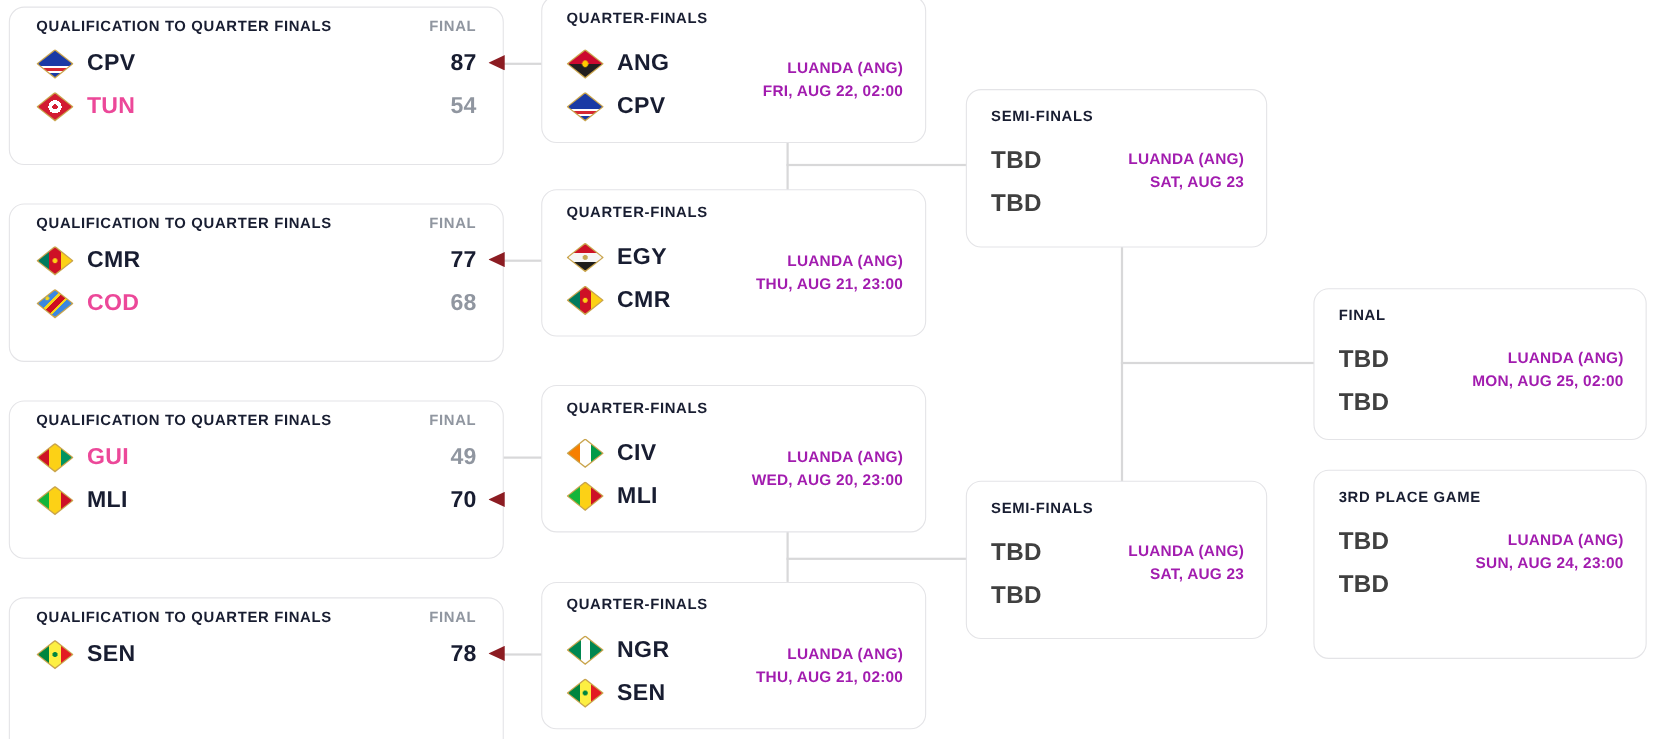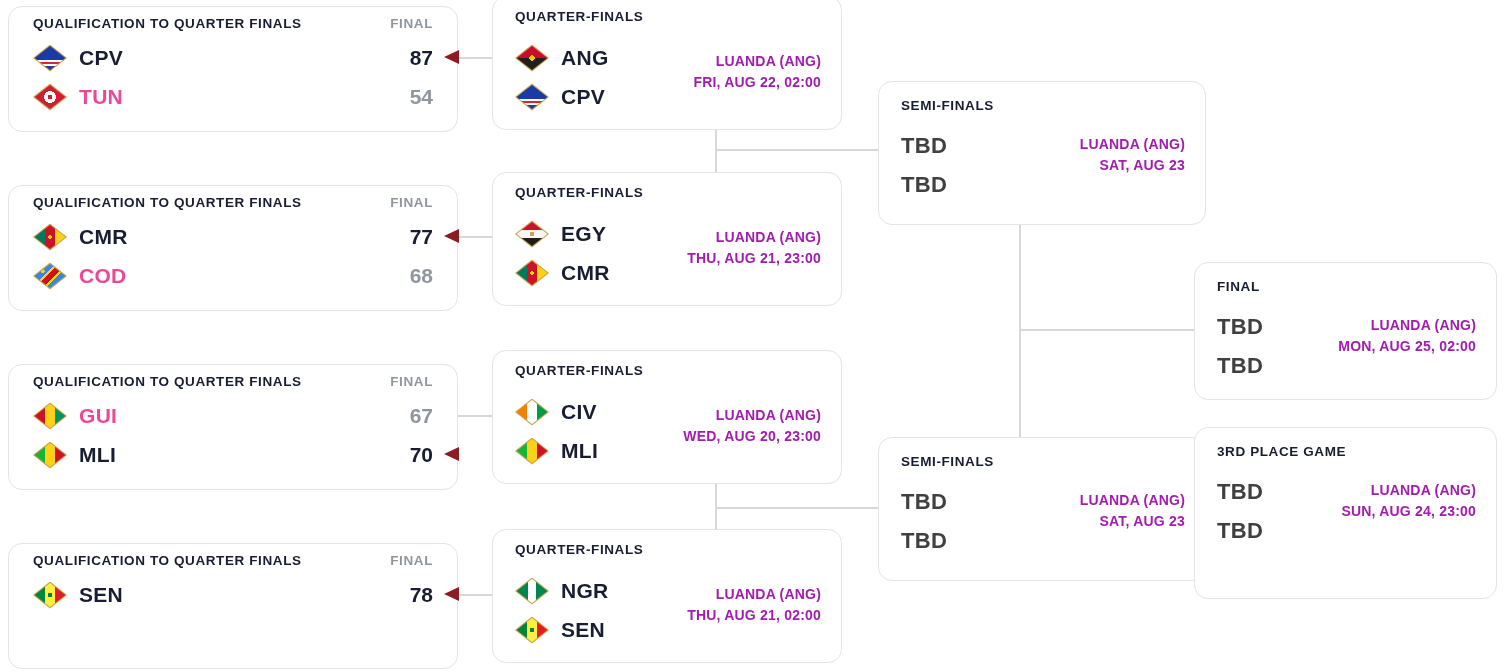--- a/index.html
+++ b/index.html
@@ -5,23 +5,23 @@
   html,body{margin:0;padding:0;background:#fff;}
   .board{
     position:relative;width:1512px;height:672px;overflow:hidden;
     font-family:"Liberation Sans","DejaVu Sans",sans-serif;
     background:#fff;
   }
   .card{
     position:absolute;background:#fff;border:1px solid #e4e4e7;border-radius:14px;
     box-sizing:border-box;
   }
-  .qcard{left:8px;width:450px;height:126px;}
+  .qcard{left:8px;width:450px;height:144px;}
   .qfcard{left:492px;width:350px;height:134px;}
-  .bigcard{width:328px;height:144px;}
+  .bigcard{width:274px;height:144px;}
   
   .card-head{position:absolute;left:24px;right:24px;top:9px;display:flex;justify-content:space-between;align-items:center;}
   .qfcard .card-head{top:12px;left:22px;right:20px;}
   .bigcard .card-head{top:16px;left:22px;right:20px;}
   .label{font-size:13.5px;font-weight:700;letter-spacing:.6px;color:#181d31;}
   .status{font-size:13.5px;font-weight:700;letter-spacing:.6px;color:#9096a0;}
   
   .trow{position:absolute;left:24px;right:24px;height:30px;display:flex;align-items:center;}
   .qcard .trow.r1{top:36px;}   .qcard .trow.r2{top:75px;}
   .qfcard .trow{left:22px;right:20px;}
@@ -130,21 +130,21 @@
   <div class="card qcard" style="top:364px;">
     <div class="card-head">
       <span class="label">QUALIFICATION TO QUARTER FINALS</span>
       <span class="status">FINAL</span>
     </div>
     <div class="trow r1">
       <span class="flag">
           <span class="fi f-gui"></span>
         </span>
       <span class="code gray">GUI</span>
-      <span class="score gray">67</span>
+      <span class="score gray">49</span>
     </div>
     <div class="trow r2">
       <span class="flag">
           <span class="fi f-mli"></span>
         </span>
       <span class="code">MLI</span>
       <span class="score">70</span>
     </div>
   </div>
 

